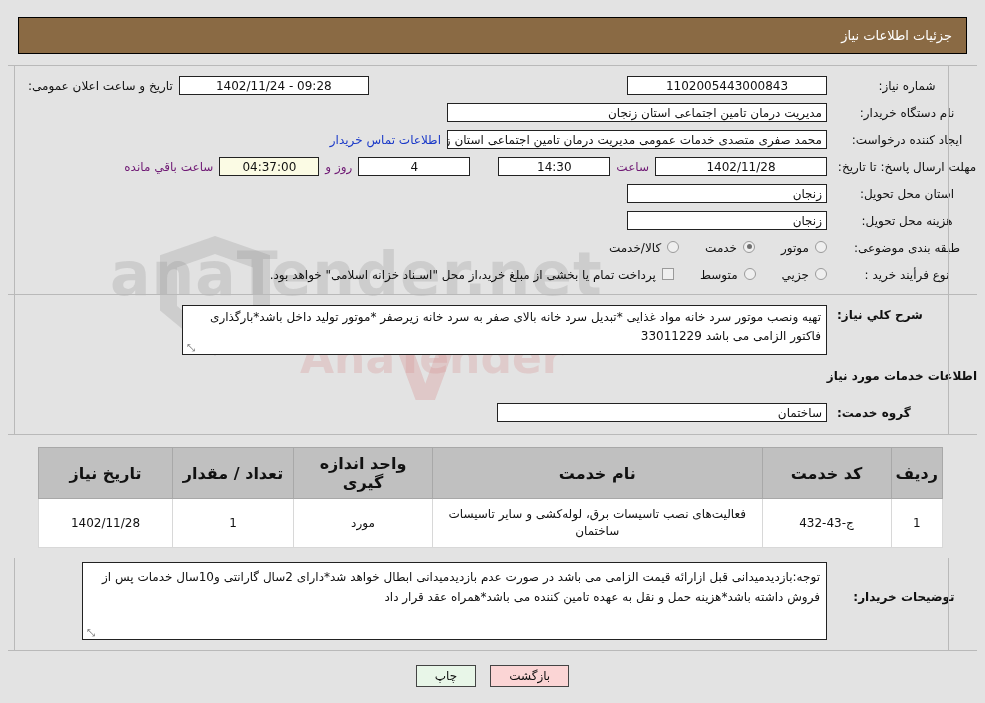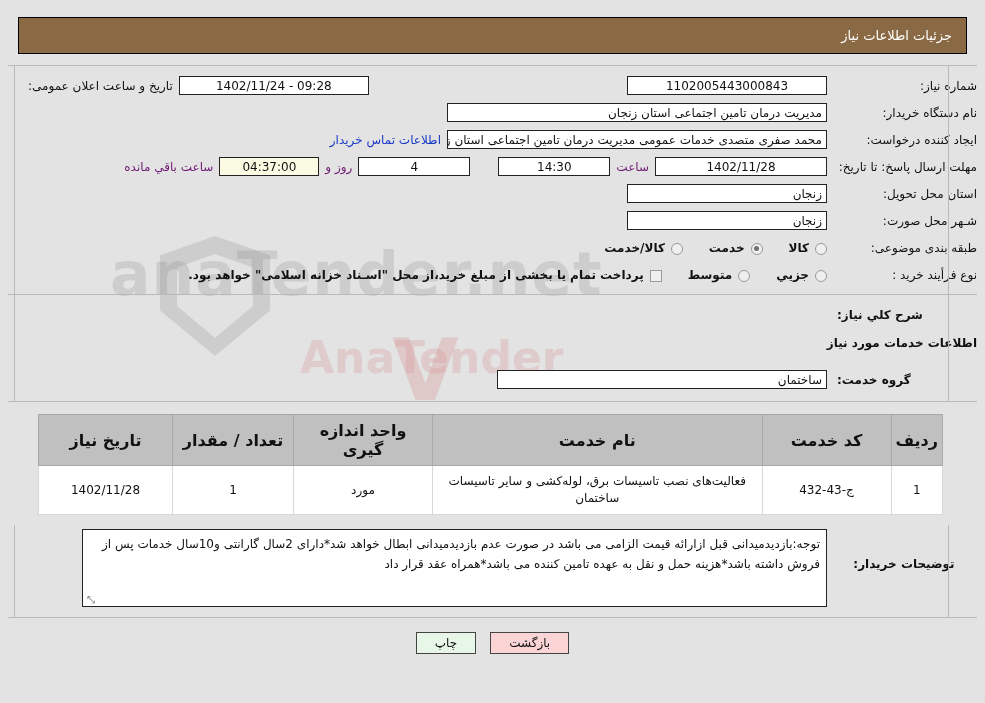--- a/index.html
+++ b/index.html
@@ -116,21 +116,21 @@
   }
 
   .row {
     display: flex;
     align-items: center;
     min-height: 25px;
     padding: 1px 0;
   }
   .lbl {
     width: 150px;
-    text-align: right;
+    text-align: center;
     padding-left: 10px;
     box-sizing: border-box;
     font-size: 12px;
     color: #111;
     flex: 0 0 auto;
     line-height: 14px;
   }
   .lbl.two-line { line-height: 14px; }
 
   .fld {
@@ -182,24 +182,23 @@
     font-size: 12px;
     color: #111;
     padding: 0 6px 0 6px;
     white-space: nowrap;
   }
 
   
   .radio-group { display: flex; align-items: center; }
   .radio-item {
     display: flex;
-    align-items: flex-end;
+    align-items: flex-start;
     margin-left: 26px;
     white-space: nowrap;
-    font-weight: bold;
   }
   .radio {
     width: 12px; height: 12px;
     border: 1px solid #9a9a9a;
     border-radius: 50%;
     background: #efefef;
     display: inline-block;
     margin-left: 6px;
     position: relative;
     box-sizing: border-box;
@@ -442,30 +441,30 @@
       <div class="fld w-count cream">04:37:00</div>
       <div class="inline-txt">ساعت باقي مانده</div>
     </div>
 
     <div class="row">
       <div class="lbl">استان محل تحویل:</div>
       <div class="fld w-prov right">زنجان</div>
     </div>
 
     <div class="row">
-      <div class="lbl">شـهر محل صورت:</div>
+      <div class="lbl">هزینه محل تحویل:</div>
       <div class="fld w-city right">زنجان</div>
     </div>
 
     <div class="row">
       <div class="lbl">طبقه بندی موضوعی:</div>
       <div class="radio-group">
         <div class="radio-item">
           <span class="radio"></span>
-          <span class="radio-label">کالا</span>
+          <span class="radio-label">موتور</span>
         </div>
         <div class="radio-item">
           <span class="radio on"></span>
           <span class="radio-label">خدمت</span>
         </div>
         <div class="radio-item">
           <span class="radio"></span>
           <span class="radio-label">کالا/خدمت</span>
         </div>
       </div>
@@ -487,20 +486,24 @@
           <span class="radio-label">پرداخت تمام یا بخشی از مبلغ خرید،از محل "اسـناد خزانه اسلامی" خواهد بود.</span>
         </div>
       </div>
     </div>
 
   </div>
 
   <div class="section2">
     <div class="desc-row">
       <div class="desc-lbl">شرح کلي نیاز:</div>
+      <div class="textarea-box">
+        <span>تهیه ونصب موتور سرد خانه مواد غذایی *تبدیل سرد خانه بالای صفر به سرد خانه زیرصفر *موتور تولید داخل باشد*بارگذاری فاکتور الزامی می باشد 33011229</span>
+        <span class="resizer"></span>
+      </div>
     </div>
 
     <div class="sub-head">اطلاعات خدمات مورد نیاز</div>
 
     <div class="group-row">
       <div class="group-lbl">گروه خدمت:</div>
       <div class="fld w-group right">ساختمان</div>
     </div>
   </div>
 

